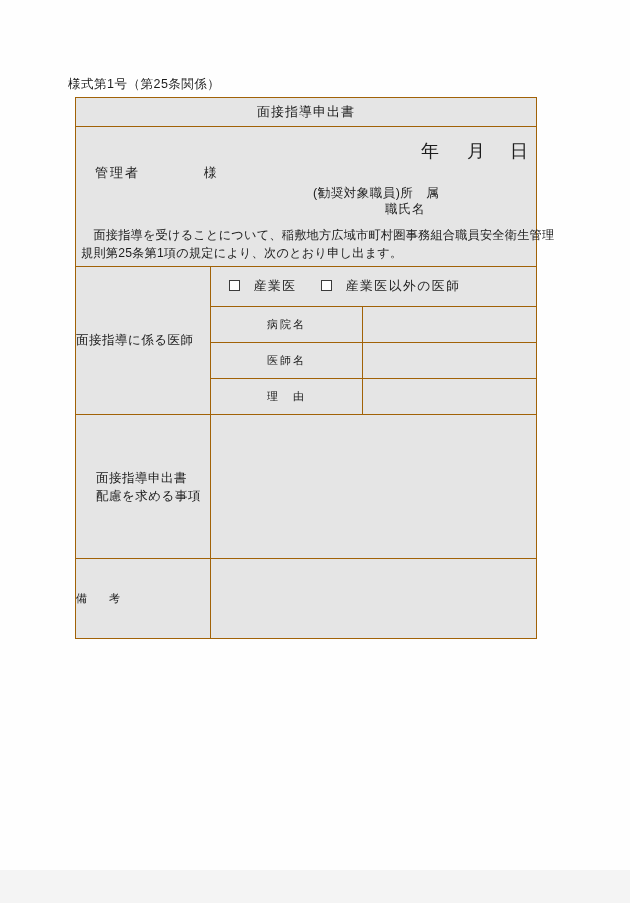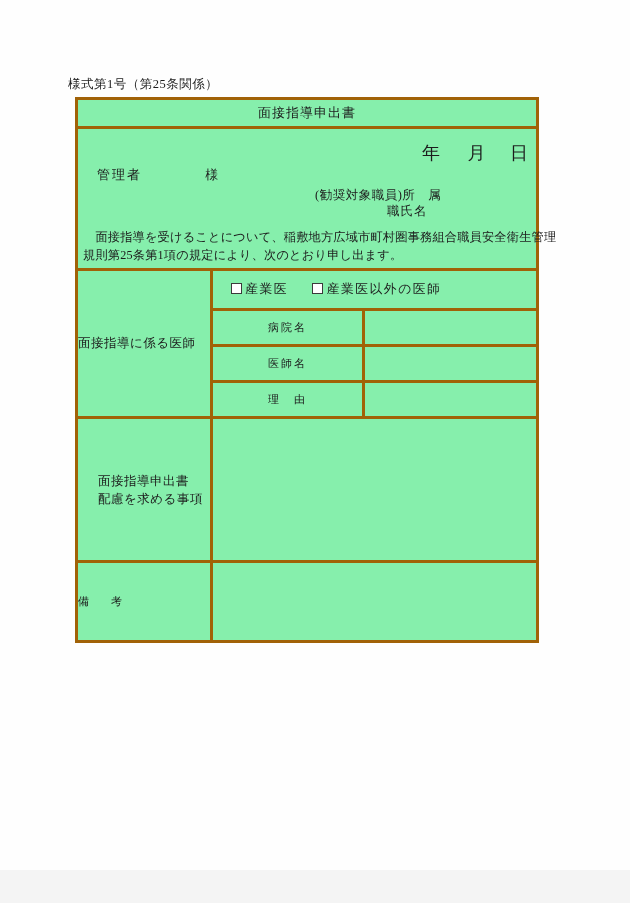--- a/index.html
+++ b/index.html
@@ -2,38 +2,38 @@
 <html><head>
 <meta charset="utf-8">
 <style>
   * { margin:0; padding:0; box-sizing:border-box; }
   html,body { background:#f4f4f4; }
   .page {
     position:relative;
     width:630px; height:870px;
     background:#fefefe;
     margin:0 auto;
-    font-family:Liberation Serif, serif;
+    font-family:Liberation Sans, sans-serif;
     color:#1c1c1c;
     overflow:hidden;
   }
   .form-number {
     position:absolute; left:68px; top:76px;
     font-size:12.5px; letter-spacing:0.5px;
   }
   table.form-table {
     position:absolute; left:75px; top:97px;
     width:461px;
     border-collapse:collapse; table-layout:fixed;
   }
   td {
-    border:3px solid #a16207;
+    border:1px solid #a16207;
     padding:0;
     font-size:13px;
-    background:#86efac;
+    background:#e5e5e5;
   }
   
   .title-cell { height:29px; text-align:center; vertical-align:middle; }
   .title-cell span { font-size:13px; letter-spacing:1px; }
   
   .header-cell { height:139px; vertical-align:top; }
   .header-inner { position:relative; height:139px; width:100%; }
   .date-line { position:absolute; top:12px; right:8px; font-size:18px;margin-left:20px; }
   .date-line .gap1 { margin-left:23px; }
   .date-line .gap2 { margin-left:20px; }
@@ -46,21 +46,21 @@
   
   .left-label { text-align:left; vertical-align:middle; font-size:12.5px; letter-spacing:0.5px; }
   .left-label.multi { text-align:left; padding-left:20px; }
   .ll-line { display:block; line-height:18px; letter-spacing:0.5px; font-size:12.5px; }
   .checkbox-cell { height:40px; vertical-align:middle; padding-left:18px; }
   .checkbox {
     display:inline-block; width:11px; height:11px;
     border:1px solid #3a3a3a; background:#fefefe;
     vertical-align:-1px;
   }
-  .cb-label { letter-spacing:1.5px; font-size:12.8px; }
+  .cb-label { margin-left:10px; letter-spacing:1.5px; font-size:12.8px; }
   .cb-group.second { margin-left:21px; }
   .r-sub td { height:36px; }
   .sub-label { text-align:center; vertical-align:middle; letter-spacing:2px; font-size:11px; }
   .r-consider td { height:144px; }
   .r-remarks td { height:80px; }
   .remarks-label span { letter-spacing:0; font-size:11px; }
   .value-cell { vertical-align:middle; padding-left:6px; }
 </style>
 </head>
 <body>

